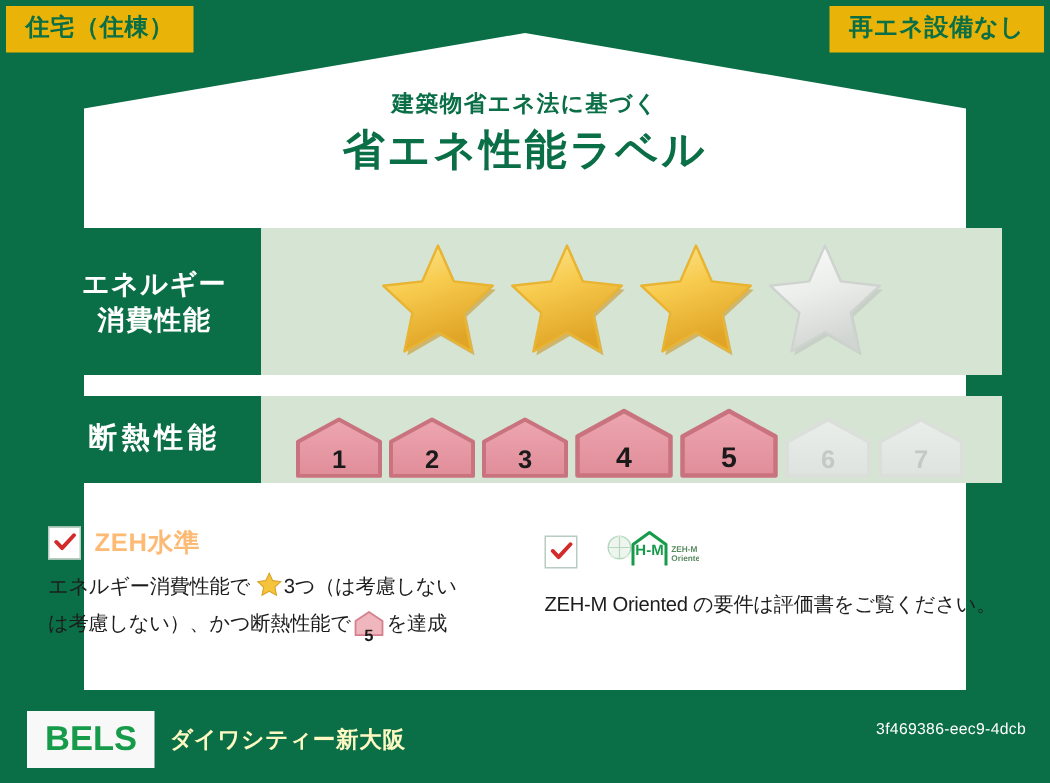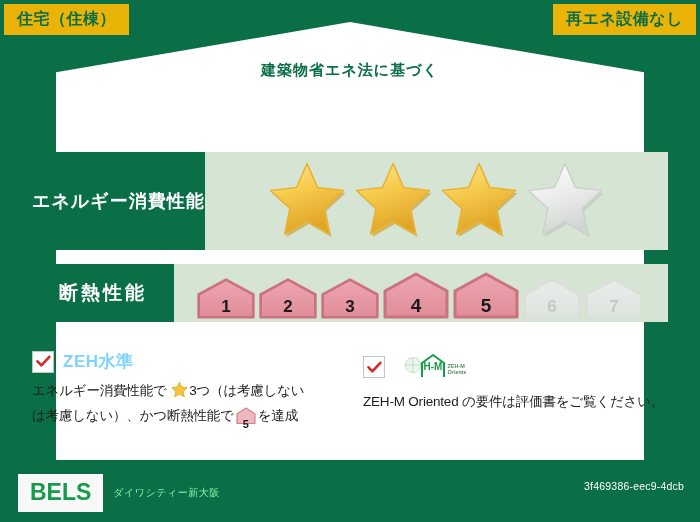--- a/index.html
+++ b/index.html
@@ -39,21 +39,21 @@
     margin-top:6px;line-height:1.1;
   }
 
   
   .metric-row{position:absolute;left:32px;display:flex;align-items:stretch;}
   .metric-row.energy{top:152px;width:636px;height:98px;}
   .metric-row.insul {top:264px;width:636px;height:58px;}
 
   .metric-label{
     background:#0a6e46;color:#ffffff;font-weight:bold;
-    display:flex;flex-direction:row;align-items:center;justify-content:center;
+    display:flex;flex-direction:column;align-items:center;justify-content:center;
     text-align:center;flex:0 0 142px;line-height:1.35;
   }
   .metric-row.energy .metric-label{font-size:18px;letter-spacing:1px;}
   .metric-row.insul  .metric-label{font-size:19px;letter-spacing:3px;}
   .metric-label span{display:block;white-space:nowrap;}
 
   .metric-value{
     background:#d6e5d3;flex:1;display:flex;align-items:center;
   }
   .metric-row.energy .metric-value{justify-content:center;gap:6px;}
@@ -73,21 +73,21 @@
 
   
   .notes{position:absolute;left:32px;top:350px;width:640px;display:flex;gap:22px;}
   .note-col{flex:1;}
   .note-head{display:flex;align-items:center;gap:9px;}
   .check-box{
     width:20px;height:20px;border:1.5px solid #b8ccc2;background:#ffffff;
     display:flex;align-items:center;justify-content:center;flex:0 0 20px;
   }
   .note-title{
-    color:#7dd3fc;font-weight:bold;font-size:17px;letter-spacing:.5px;
+    color:#fdba74;font-weight:bold;font-size:17px;letter-spacing:.5px;
     white-space:nowrap;
   }
   .note-body{
     margin-top:7px;font-size:13.5px;color:#1d1d1d;line-height:1.62;
     letter-spacing:-.2px;
   }
   .inline-star{vertical-align:-3px;margin:0 1px;}
   .inline-grade{display:inline-block;vertical-align:-4px;margin:0 2px;position:relative;}
   .inline-grade .num{
     position:absolute;left:0;right:0;bottom:1px;text-align:center;
@@ -99,37 +99,38 @@
   .footer{position:absolute;left:0;right:0;bottom:0;height:58px;background:#0a6e46;}
   .footer-left{
     position:absolute;left:18px;top:10px;display:flex;align-items:center;gap:10px;
   }
   .bels-chip{
     background:#f7f8f7;padding:5px 12px 6px 12px;display:flex;align-items:baseline;gap:9px;
     white-space:nowrap;
   }
   .bels-chip .jp{color:#0a6e46;font-weight:bold;font-size:20px;letter-spacing:1px;}
   .bels-chip .en{color:#169b4a;font-weight:bold;font-size:23px;letter-spacing:0px;}
-  .bldg-name{color:#86efac;font-size:10px;letter-spacing:.5px;white-space:nowrap;}
+  .bldg-name{color:#fef9c3;font-size:15px;letter-spacing:.5px;white-space:nowrap;font-weight:bold;}
   .footer-right{position:absolute;right:16px;top:12px;text-align:right;}
   .eval-date{color:#ffffff;font-size:14px;letter-spacing:.3px;white-space:nowrap;}
   .eval-id{color:#ffffff;font-size:10.5px;margin-top:4px;letter-spacing:.2px;white-space:nowrap;}
 </style>
 </head>
 <body>
 
 <div id="label-root">
 
   <div class="house-white"></div>
 
   <div class="corner-tag left">住宅（住棟）</div>
   <div class="corner-tag right">再エネ設備なし</div>
 
   <div class="headline">
     <div class="sub">建築物省エネ法に基づく</div>
+    <div class="main">省エネ性能ラベル</div>
   </div>
 
   <div class="metric-row energy">
     <div class="metric-label">
       <span>エネルギー</span>
       <span>消費性能</span>
     </div>
     <div class="metric-value" id="star-strip">
         <span class="star"><svg width="80" height="78" viewBox="0 0 64 64" aria-hidden="true">
             <defs>

